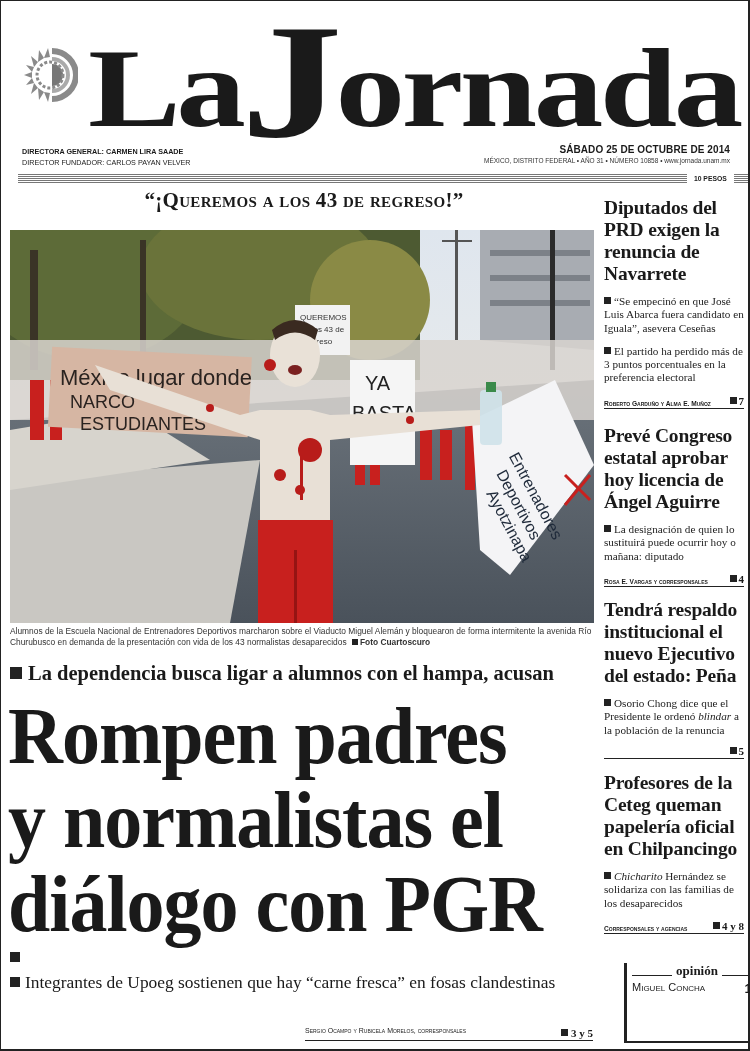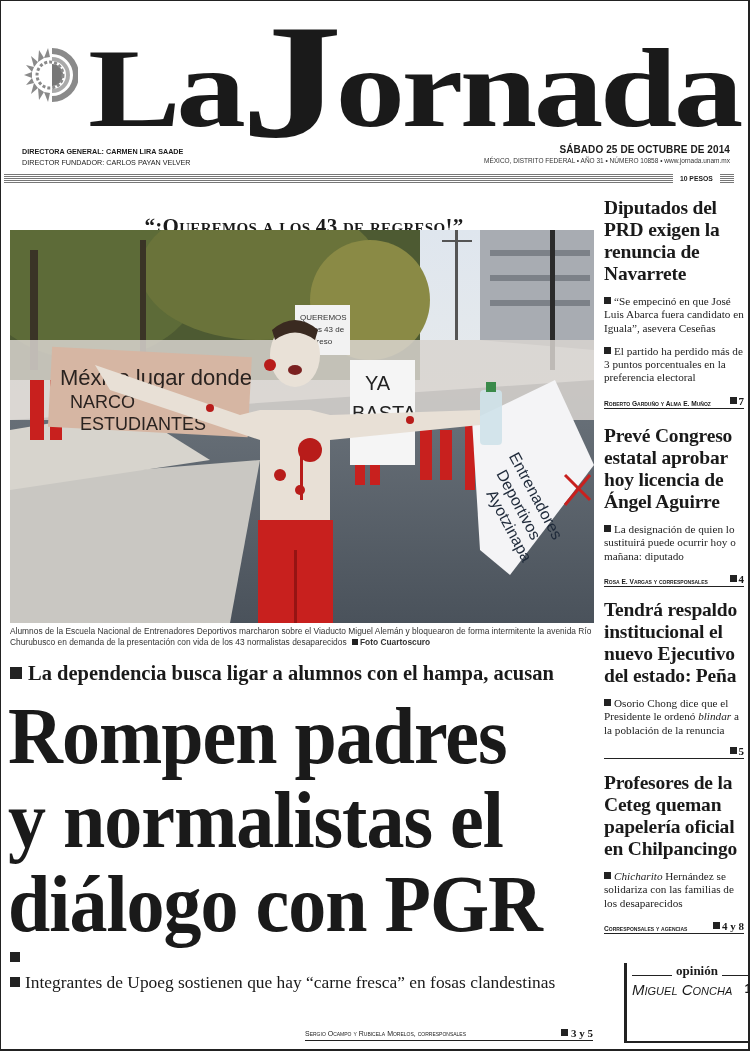--- a/index.html
+++ b/index.html
@@ -13,59 +13,59 @@
   .masthead .la { font-size: 118px; letter-spacing: -4px; }
   .masthead .big-j { font-size: 172px; position: relative; top: 10px; }
   .masthead .rest { font-size: 118px; letter-spacing: -3px; }
 
   .directors { position: absolute; left: 22px; top: 146px; font-family: "Liberation Sans", sans-serif; font-size: 8px; line-height: 11px; transform: scaleX(0.9); transform-origin: left top; }
   .directors .d1 { font-weight: bold; }
   .dateline { position: absolute; right: 20px; top: 144px; text-align: right; font-family: "Liberation Sans", sans-serif; }
   .dateline .date { font-weight: bold; font-size: 10px; letter-spacing: 0.1px; }
   .dateline .meta { font-size: 6.5px; margin-top: 2px; color: #333; }
 
-  .rule-row { position: absolute; left: 4px; top: 172px; width: 730px; height: 12px; display: flex; align-items: center; justify-content: flex-end; }
+  .rule-row { position: absolute; left: 18px; top: 172px; width: 730px; height: 12px; display: flex; align-items: center; justify-content: flex-end; }
   .rules { flex: 1; height: 9px; background: repeating-linear-gradient(to bottom, #777 0 1px, #fff 1px 2px); }
   .price { font-family: "Liberation Sans", sans-serif; font-weight: bold; font-size: 8px; padding: 0 4px; transform: scaleX(0.85); }
   .rules.short { flex: 0 0 14px; }
 
   
-  .kicker { position: absolute; left: 10px; top: 214px; width: 588px; text-align: center; font-weight: bold; font-size: 21px; font-variant: small-caps; letter-spacing: 0.3px; }
+  .kicker { position: absolute; left: 10px; top: 188px; width: 588px; text-align: center; font-weight: bold; font-size: 21px; font-variant: small-caps; letter-spacing: 0.3px; }
   .photo { position: absolute; left: 10px; top: 230px; width: 584px; height: 393px; overflow: hidden;
     background:
       linear-gradient(180deg, rgba(0,0,0,0) 55%, rgba(0,0,0,0) 100%); }
   .caption { position: absolute; left: 10px; top: 626px; width: 588px; font-family: "Liberation Sans", sans-serif; font-size: 8.4px; line-height: 11px; color: #333; }
   .caption .credit { font-weight: bold; }
   .subhead { position: absolute; left: 10px; top: 662px; width: 590px; font-weight: bold; font-size: 20.5px; white-space: nowrap; }
   .bullet { display: inline-block; width: 12px; height: 12px; background: #222; margin-right: 6px; vertical-align: 1px; }
   .headline { position: absolute; left: 8px; top: 694px; width: 600px; font-weight: bold; font-size: 76px; line-height: 80px; letter-spacing: -1px; transform: scaleY(1.05); transform-origin: left top; }
   .decks { position: absolute; left: 10px; top: 945px; width: 590px; }
   .deck { font-size: 17.4px; line-height: 25px; white-space: nowrap; }
   .deck .bullet { width: 10px; height: 10px; margin-right: 5px; }
-  .byline-main { position: absolute; left: 305px; top: 1027px; width: 288px; border-bottom: 1px solid #222; display: flex; justify-content: space-between; align-items: center; padding-bottom: 1px; }
+  .byline-main { position: absolute; left: 305px; top: 1027px; width: 288px; border-bottom: 1px solid #222; display: flex; justify-content: space-between; align-items: flex-start; padding-bottom: 1px; }
   .byline-main .names { font-family: "Liberation Sans", sans-serif; font-size: 7px; font-variant: small-caps; }
   .byline-main .pages { font-weight: bold; font-size: 11px; }
 
   
   .side { position: absolute; left: 604px; width: 140px; }
   .side .sh { font-weight: bold; font-size: 19.5px; line-height: 22px; letter-spacing: -0.2px; }
   .side .sd { font-size: 11.2px; line-height: 13.3px; margin-top: 10px; color: #222; }
   .side .sd .bullet { width: 7px; height: 7px; margin-right: 3px; vertical-align: 1px; }
   .side .by { display: flex; justify-content: space-between; align-items: flex-end; border-bottom: 1px solid #222; margin-top: 10px; padding-bottom: 1px; }
   .side .by .n { font-family: "Liberation Sans", sans-serif; font-size: 6.6px; font-variant: small-caps; font-weight: bold; }
   .side .by .p { font-weight: bold; font-size: 11px; }
   .side .by .p .bullet { width: 7px; height: 7px; margin-right: 2px; }
 
   .opinion { position: absolute; left: 606px; top: 963px; width: 138px; height: 80px; border-left: 3px solid #222; border-bottom: 2px solid #222; padding-left: 5px; margin-left: 18px; }
   .opinion .op-head { display: flex; align-items: center; font-weight: bold; font-size: 13px; }
   .opinion .op-head .ln { flex: 1; border-bottom: 1px solid #222; height: 10px; }
   .opinion .op-head .t { padding: 0 4px; }
   .opinion .op-title { font-size: 15px; line-height: 16px; margin-top: 5px; }
   .opinion .op-foot { display: flex; justify-content: space-between; font-family: "Liberation Sans", sans-serif; margin-top: 2px; }
-  .opinion .op-author { font-size: 15px; font-variant: small-caps; font-style: italic; }
+  .opinion .op-author { font-size: 11px; font-variant: small-caps; }
   .opinion .op-page { font-weight: bold; font-size: 13px; padding-right: 3px; }
 </style>
 </head>
 <body>
 
 <div class="frame"></div>
 
 <svg class="logo-sun" viewBox="0 0 60 70">
   <g fill="#8a8a8a">
     <path d="M34 8 A27 27 0 0 1 34 62 L34 56 A21 21 0 0 0 34 14 Z"></path>

